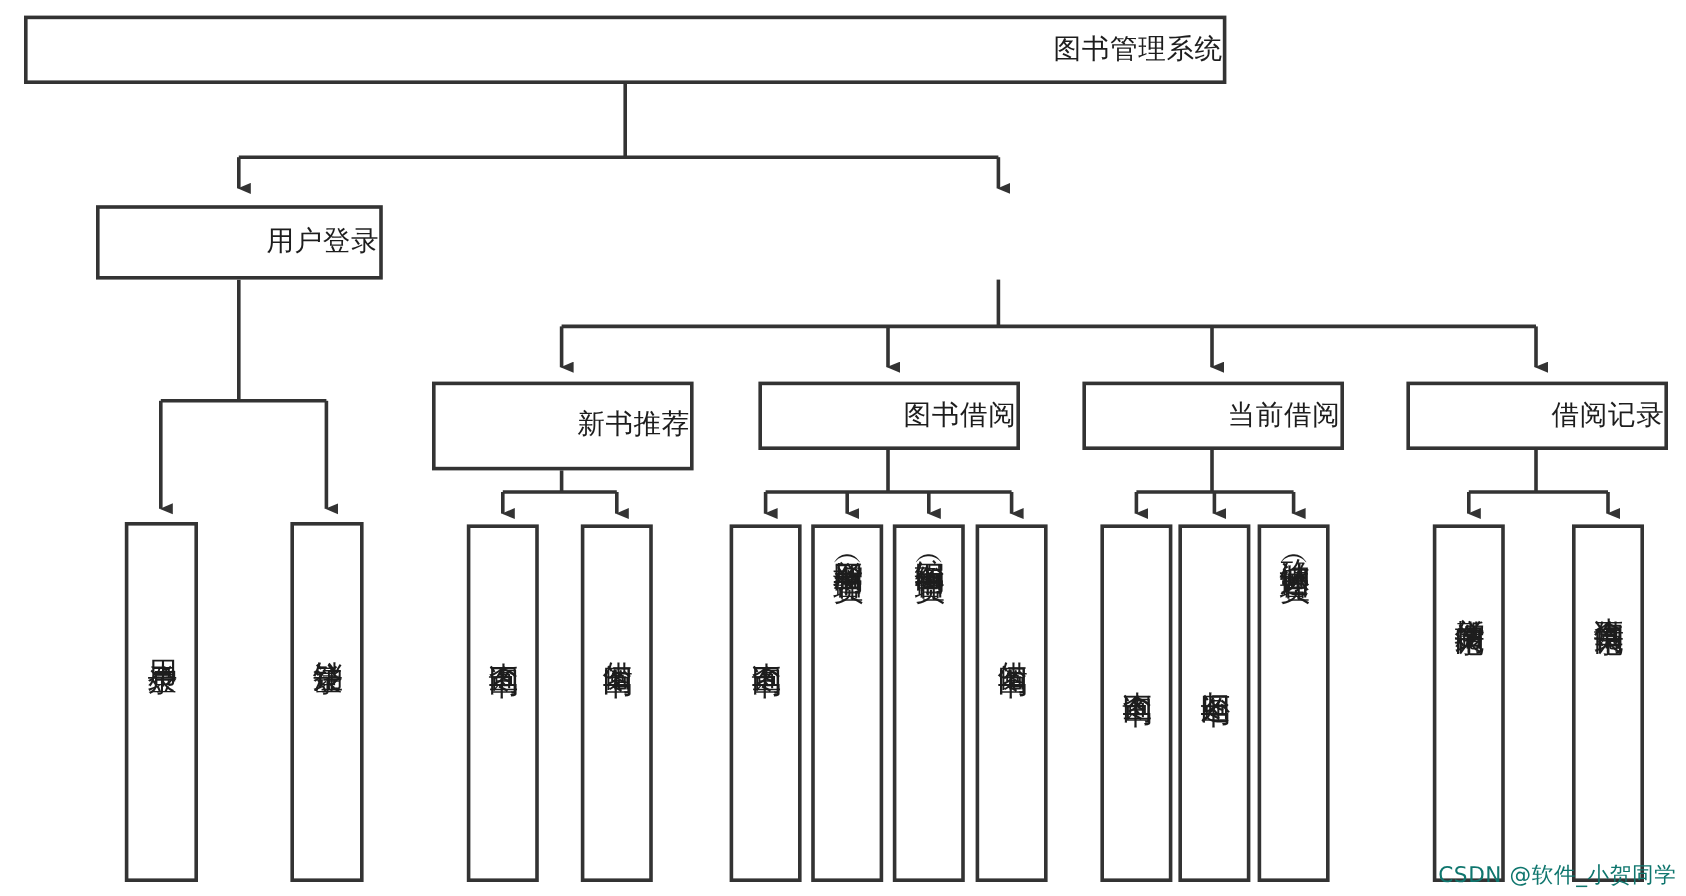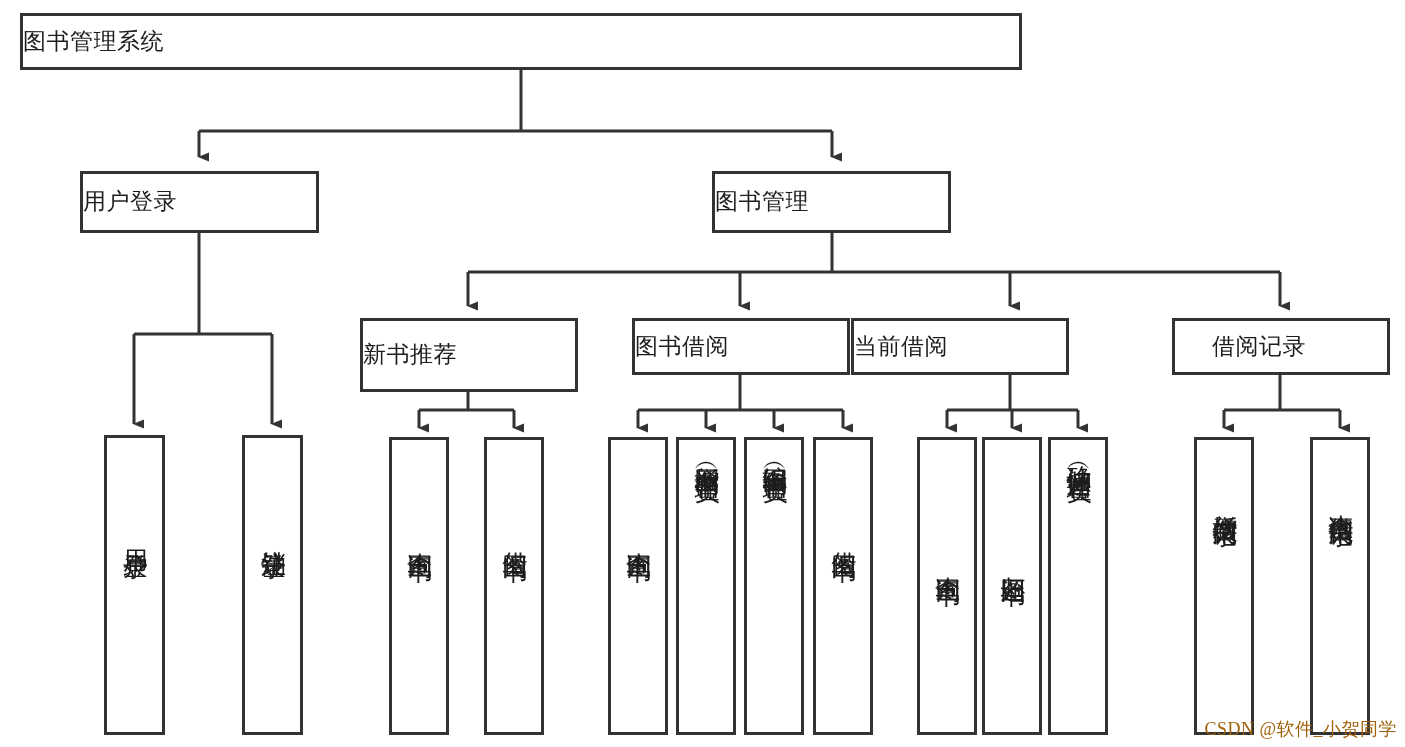--- a/index.html
+++ b/index.html
@@ -26,21 +26,21 @@
     width: 1405px;
     height: 747px;
   }
   .node-box {
     position: absolute;
     box-sizing: border-box;
     background: #ffffff;
     border: 3px solid #333333;
     display: flex;
     align-items: center;
-    justify-content: flex-start;
+    justify-content: flex-end;
     color: #1d1d1d;
   }
   .node-box.horiz .node-label {
     font-size: 23px;
     line-height: 1.2;
     letter-spacing: 0.5px;
     white-space: nowrap;
   }
   .node-box.vert {
     align-items: flex-start;
@@ -62,25 +62,24 @@
     margin-top: 110px;
   }
   .node-box.vert.mid4 .node-label {
     margin-top: 48px;
   }
   .watermark {
     position: absolute;
     right: 8px;
     bottom: 6px;
     font-size: 18px;
-    color: #a16207;
+    color: #0f766e;
     letter-spacing: 0.5px;
     white-space: nowrap;
     user-select: none;
-    font-family: Liberation Serif, serif;
   }
 </style>
 </head>
 <body>
 
 <div id="diagram-root">
 
   <svg id="diagram-svg" viewBox="0 0 1405 747">
     <defs>
       <marker id="arrowhead" markerWidth="10" markerHeight="11" refX="4.6" refY="10" orient="auto" markerUnits="userSpaceOnUse">
@@ -131,31 +130,28 @@
     </g>
   </svg>
 
   <div class="node-box horiz" style="left:20px; top:13px; width:1002px; height:57px;">
     <span class="node-label">图书管理系统</span>
   </div>
 
   <div class="node-box horiz" style="left:80px; top:171px; width:239px; height:62px;">
     <span class="node-label">用户登录</span>
   </div>
-  <div class="node-box horiz" style="left:712px; top:171px; width:239px; height:62px;">
-    <span class="node-label">图书管理</span>
-  </div>
 
   <div class="node-box horiz" style="left:360px; top:318px; width:218px; height:74px;">
     <span class="node-label">新书推荐</span>
   </div>
   <div class="node-box horiz" style="left:632px; top:318px; width:218px; height:57px;">
     <span class="node-label">图书借阅</span>
   </div>
-  <div class="node-box horiz" style="left:851px; top:318px; width:218px; height:57px;">
+  <div class="node-box horiz" style="left:902px; top:318px; width:218px; height:57px;">
     <span class="node-label">当前借阅</span>
   </div>
   <div class="node-box horiz" style="left:1172px; top:318px; width:218px; height:57px;padding-left:37px;">
     <span class="node-label">借阅记录</span>
   </div>
 
   <div class="node-box vert mid2" style="left:104px; top:435px; width:61px; height:300px;">
     <span class="node-label">用户登录</span>
   </div>
   <div class="node-box vert mid2" style="left:242px; top:435px; width:61px; height:300px;">

